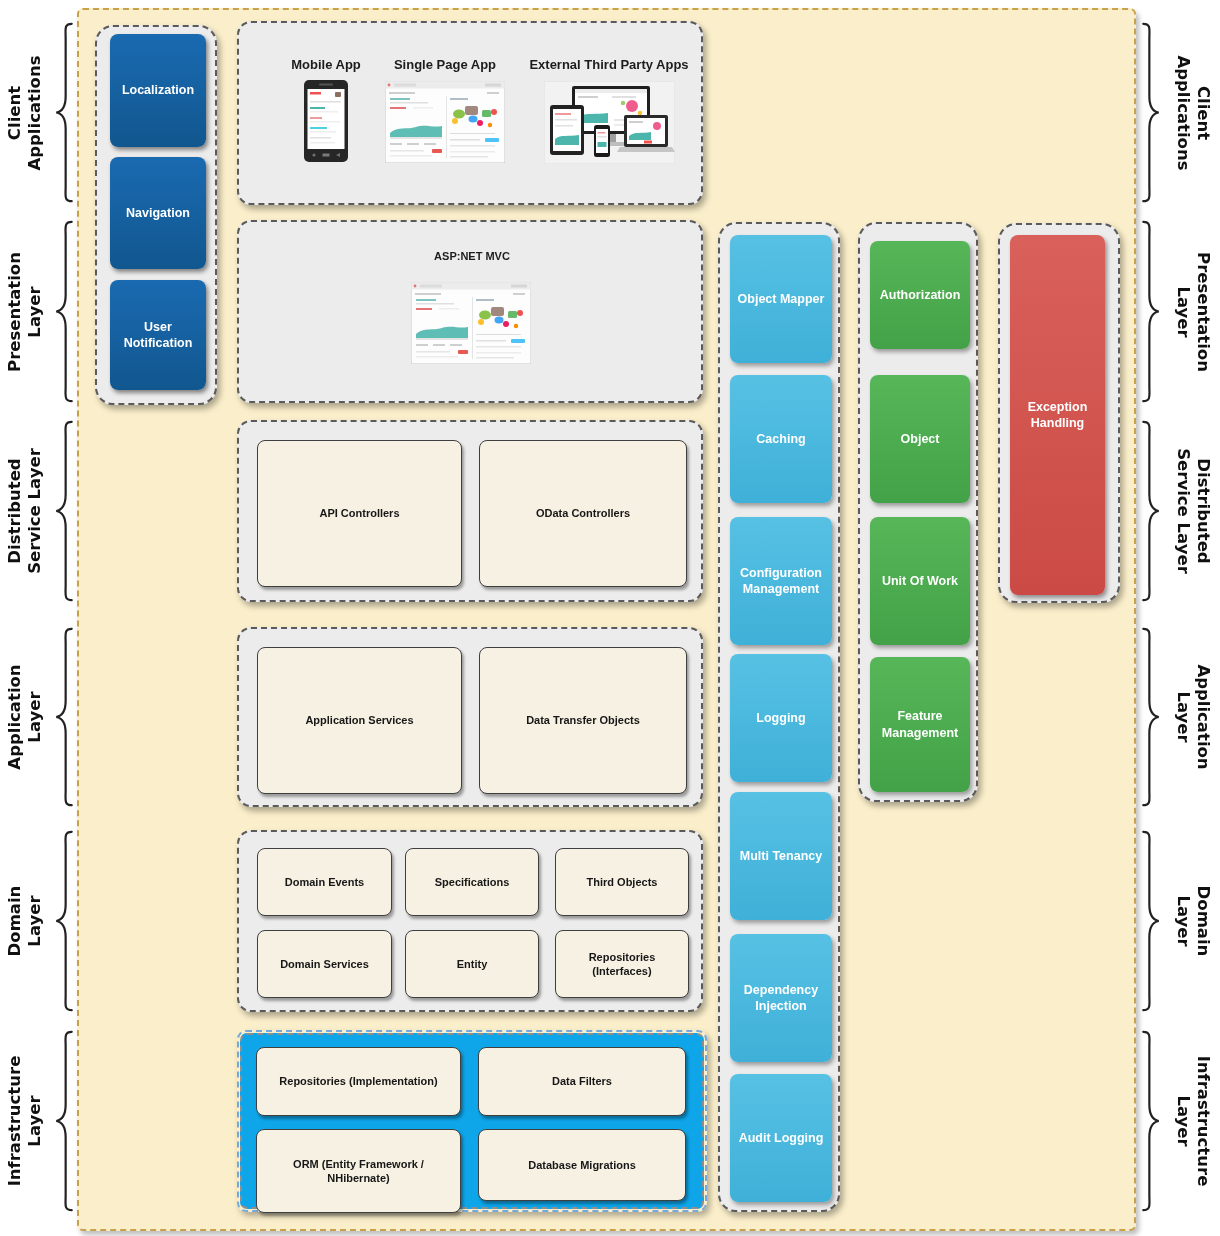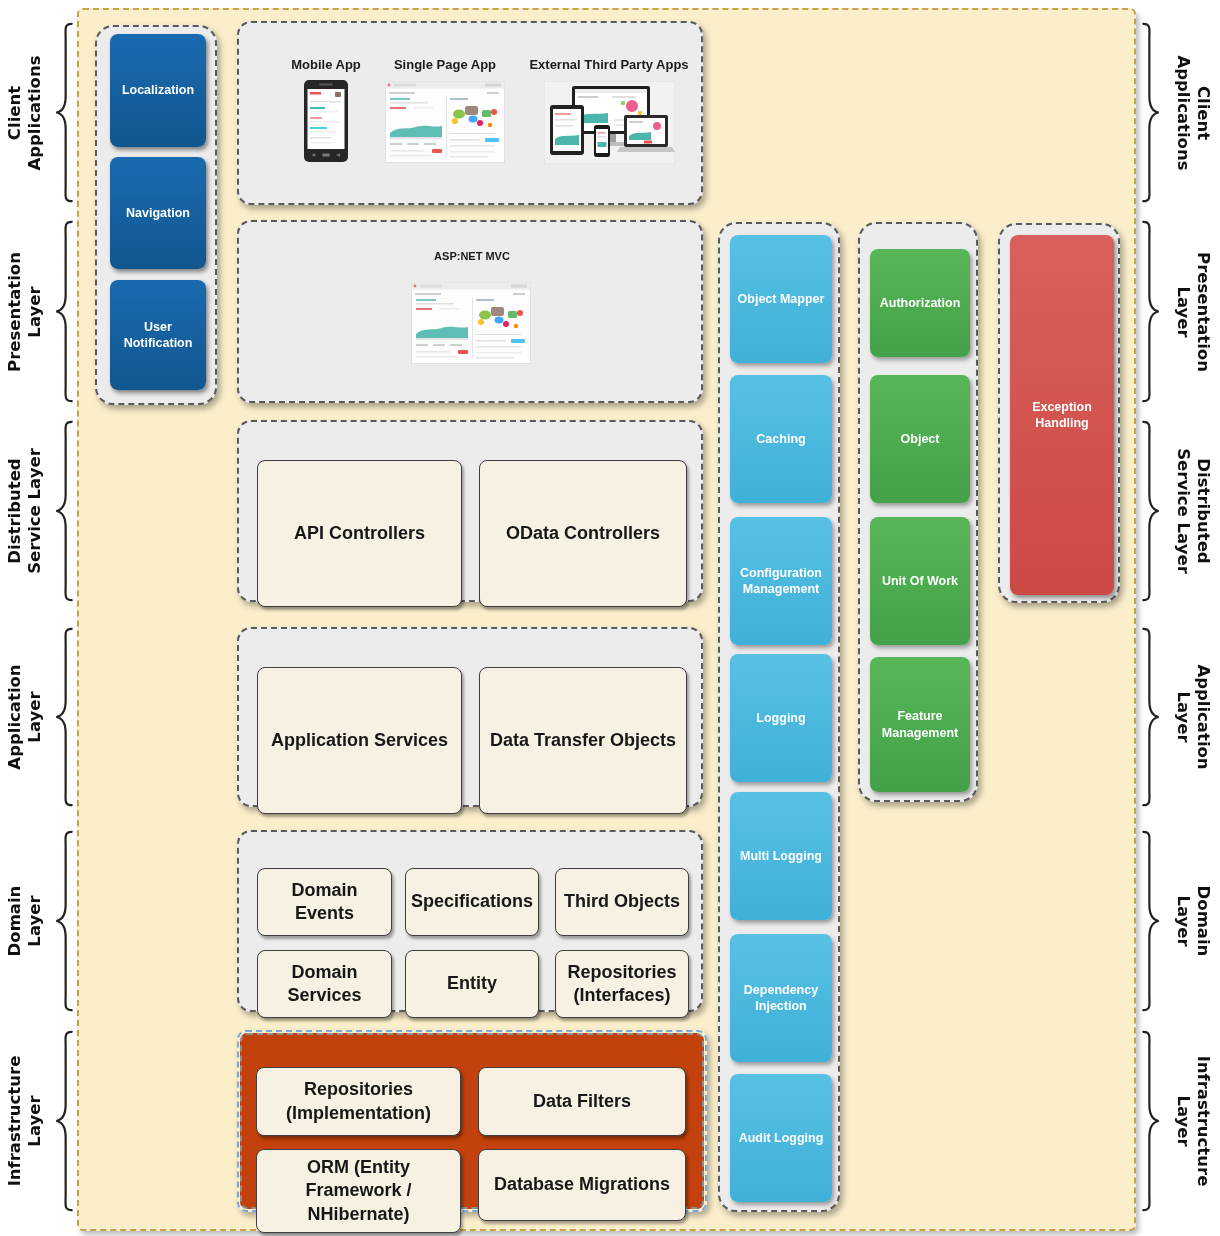--- a/index.html
+++ b/index.html
@@ -19,40 +19,40 @@
         color:#fff;font-weight:bold;font-size:12.5px;line-height:1.3;border-radius:8px;
         padding:4px;box-sizing:border-box;}
   .blue {background:linear-gradient(180deg,#1a6ab1,#11578f);box-shadow:2px 3px 4px rgba(0,0,0,.45);}
   .cyan {background:linear-gradient(180deg,#57c1e4,#3fb0d8);box-shadow:2px 3px 4px rgba(0,0,0,.35);}
   .greenb{background:linear-gradient(180deg,#56b658,#43a247);box-shadow:2px 3px 4px rgba(0,0,0,.35);}
   .redb {background:linear-gradient(180deg,#d9605b,#cb4a45);box-shadow:2px 3px 4px rgba(0,0,0,.4);}
 
   
   .cream{position:absolute;background:#F7F1E3;border:1.5px solid #3f3f3f;border-radius:8px;
          box-shadow:2px 3px 3px rgba(0,0,0,.35);display:flex;align-items:center;justify-content:center;
-         text-align:center;color:#171717;font-weight:bold;font-size:18px;line-height:1.3;
-         padding:6px;box-sizing:border-box;margin-top:20px;}
+         text-align:center;color:#171717;font-weight:bold;font-size:11px;line-height:1.3;
+         padding:6px;box-sizing:border-box;}
 
   
   .caption{position:absolute;transform:translateX(-50%);font-weight:bold;font-size:13px;color:#1c1c1c;white-space:nowrap;}
   .imgwrap{position:absolute;}
 
   
   .side-wrap{position:absolute;}
   .side-label{position:absolute;top:50%;left:50%;font-weight:bold;font-size:16.5px;color:#101010;
               text-align:center;white-space:pre-line;line-height:1.2;width:180px;
               font-family:"DejaVu Sans",sans-serif;}
   .rotl{transform:translate(-50%,-50%) rotate(-90deg);}
   .rotr{transform:translate(-50%,-50%) rotate(90deg);}
   .brace{position:absolute;width:22px;overflow:visible;}
 
   
   .infra-outer{position:absolute;border:2px dashed #74A9E0;border-radius:9px;box-sizing:border-box;
                box-shadow:3px 4px 6px rgba(0,0,0,.3);}
-  .infra-inner{position:absolute;left:1px;top:1px;right:1px;bottom:1px;background:#c2410c;
+  .infra-inner{position:absolute;left:1px;top:1px;right:1px;bottom:1px;background:#0ea5e9;
                border:2px dashed #8f8f8f;border-radius:7px;box-sizing:border-box;}
 </style>
 </head>
 <body>
 
 <svg width="0" height="0" style="position:absolute">
   <defs>
     <symbol id="brace-l" viewBox="0 0 20 100" preserveAspectRatio="none">
       <path d="M 17 1 C 10 1 11.5 4 11.5 9 L 11.5 41 C 11.5 47 8 49.5 3 50 C 8 50.5 11.5 53 11.5 59 L 11.5 91 C 11.5 96 10 99 17 99" fill="none" stroke="#222" stroke-width="2.2" vector-effect="non-scaling-stroke" stroke-linecap="round"></path>
     </symbol>
@@ -309,29 +309,29 @@
       <div class="cream" style="left:14px;top:94px;width:205px;height:84px">ORM (Entity Framework / NHibernate)</div>
       <div class="cream" style="left:236px;top:94px;width:208px;height:72px">Database Migrations</div>
     </div>
   </div>
 
   <div class="panel round18" style="left:718px;top:222px;width:122px;height:990px">
     <div class="cbox cyan" style="left:10px;top:11px;width:102px;height:128px">Object Mapper</div>
     <div class="cbox cyan" style="left:10px;top:293px;width:102px;height:128px">Configuration Management</div>
     <div class="cbox cyan" style="left:10px;top:151px;width:102px;height:128px">Caching</div>
     <div class="cbox cyan" style="left:10px;top:430px;width:102px;height:128px">Logging</div>
-    <div class="cbox cyan" style="left:10px;top:568px;width:102px;height:128px">Multi Logging</div>
+    <div class="cbox cyan" style="left:10px;top:568px;width:102px;height:128px">Multi Tenancy</div>
     <div class="cbox cyan" style="left:10px;top:710px;width:102px;height:128px">Dependency Injection</div>
     <div class="cbox cyan" style="left:10px;top:850px;width:102px;height:128px">Audit Logging</div>
   </div>
 
   <div class="panel round18" style="left:858px;top:222px;width:120px;height:580px">
-    <div class="cbox greenb" style="left:10px;top:25px;width:100px;height:108px">Authorization</div>
+    <div class="cbox greenb" style="left:10px;top:17px;width:100px;height:108px">Authorization</div>
     <div class="cbox greenb" style="left:10px;top:151px;width:100px;height:128px">Object</div>
     <div class="cbox greenb" style="left:10px;top:293px;width:100px;height:128px">Unit Of Work</div>
     <div class="cbox greenb" style="left:10px;top:433px;width:100px;height:135px">Feature Management</div>
   </div>
 
   <div class="panel round18" style="left:998px;top:223px;width:122px;height:380px">
-    <div class="cbox redb" style="left:10px;top:10px;width:104px;height:360px">Exception Handling</div>
+    <div class="cbox redb" style="left:10px;top:10px;width:95px;height:360px">Exception Handling</div>
   </div>
 
 </div>
 
 </body></html>

